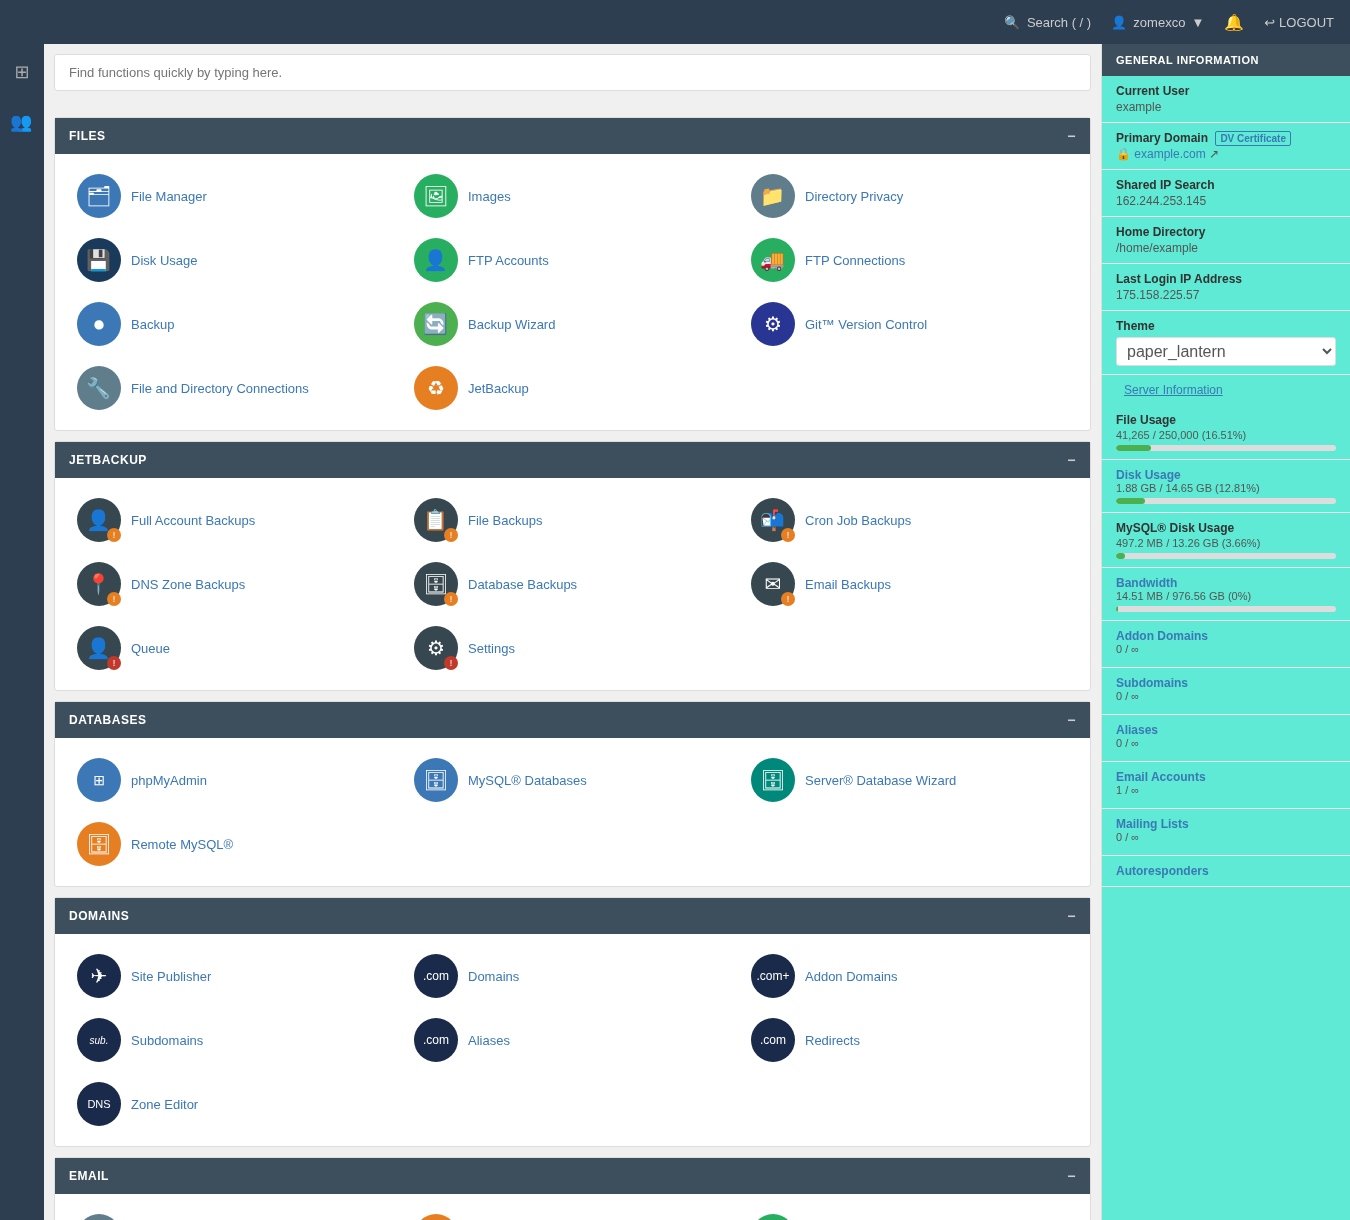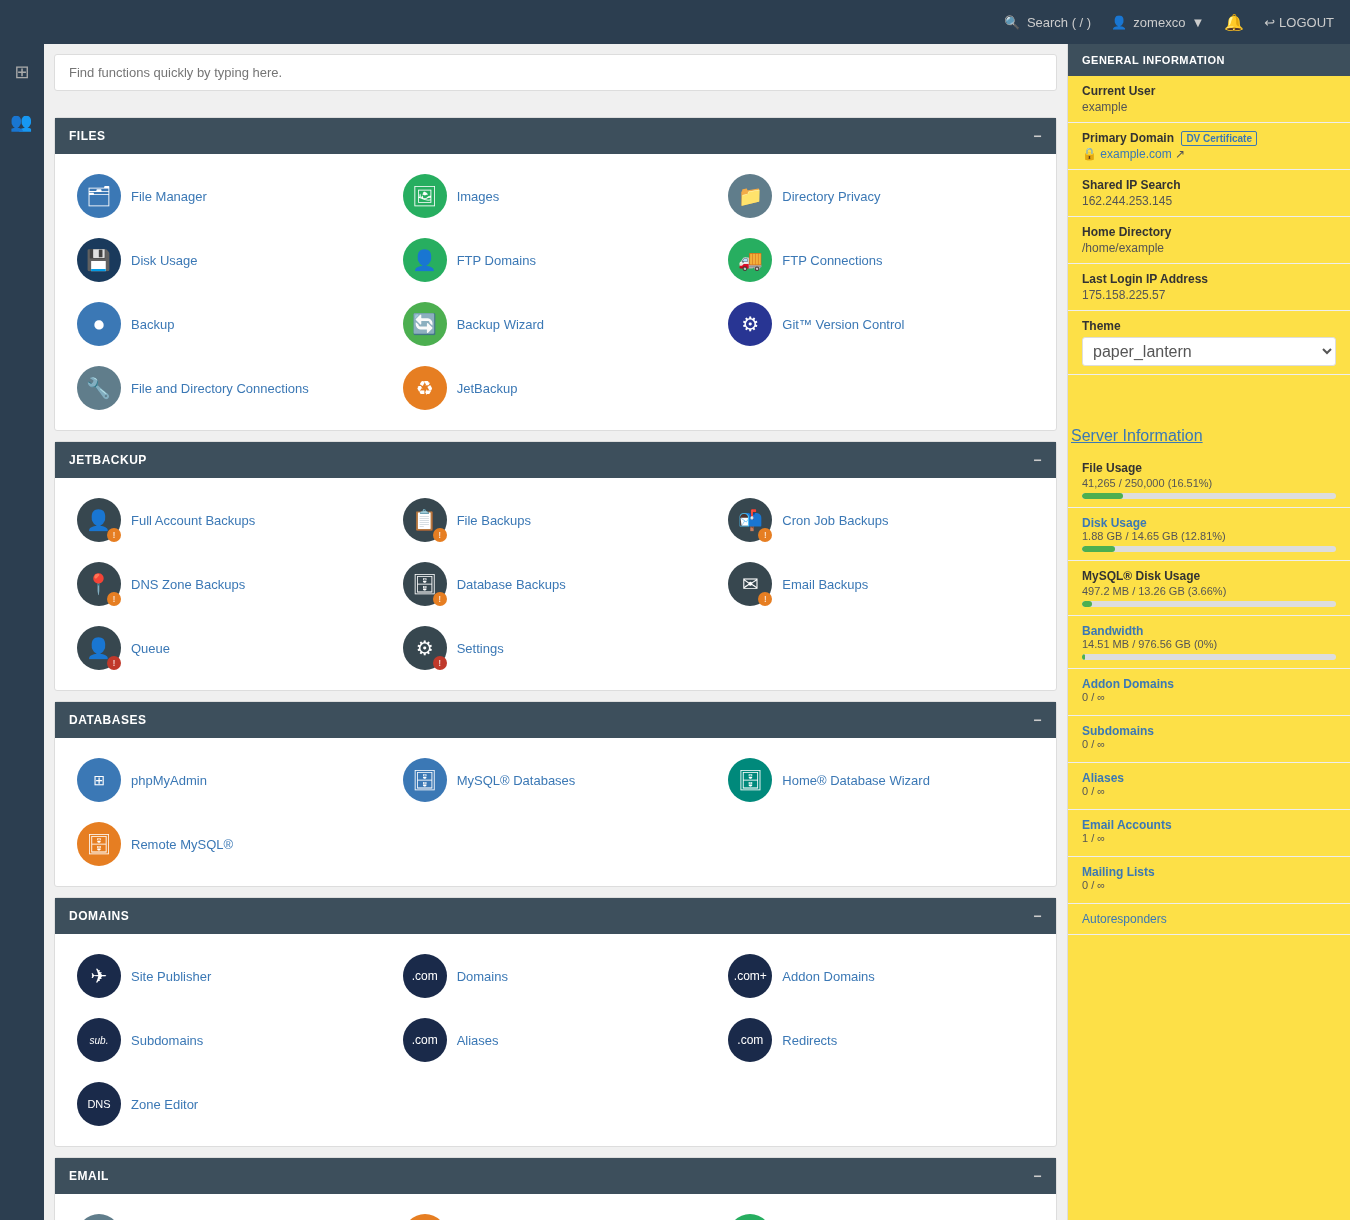--- a/index.html
+++ b/index.html
@@ -131,22 +131,22 @@
     .ic-gray { background: #607d8b; color: #fff; }
     .ic-dark { background: #37474f; color: #fff; }
     .ic-orange { background: #e67e22; color: #fff; }
     .ic-dark-blue { background: #1a3a5c; color: #fff; }
     .ic-navy { background: #1a2a4a; color: #fff; }
     .ic-cyan { background: #00897b; color: #fff; }
     .ic-indigo { background: #283593; color: #fff; }
 
     
     .right-sidebar {
-      width: 283px;
-      background: #fde047;
+      width: 249px;
+      background: #5eead4;
       border-left: 1px solid #ddd;
       overflow-y: auto;
       font-size: 12px;
     }
     .rs-section-header {
       background: #3d4f5c;
       color: #fff;
       padding: 10px 14px;
       font-size: 11px;
       font-weight: bold;
@@ -171,26 +171,25 @@
       width: 100%;
       margin-top: 4px;
       padding: 4px 6px;
       border: 1px solid #ddd;
       border-radius: 3px;
       font-size: 16px;
       color: #555;
       background: #fff;
     }
     .server-info-link {
-      padding: 8px 3px;
+      padding: 8px 22px;
       color: #3b78b5;
-      font-size: 16px;
+      font-size: 12px;
       cursor: pointer;
       display: block;
-      margin-top: 44px;
     }
 
     
     .stat-row {
       padding: 8px 14px;
       border-bottom: 1px solid #eee;
     }
     .stat-row .stat-label { font-weight: bold; font-size: 12px; color: #333; margin-bottom: 2px; }
     .stat-row .stat-value { color: #555; font-size: 11px; margin-bottom: 4px; }
     .stat-row .stat-link { color: #3b78b5; font-size: 12px; font-weight: bold; }
@@ -269,21 +268,21 @@
         <div class="item">
           <div class="icon-circle ic-gray">📁</div>
           <span class="item-label">Directory Privacy</span>
         </div>
         <div class="item">
           <div class="icon-circle ic-dark-blue">💾</div>
           <span class="item-label">Disk Usage</span>
         </div>
         <div class="item">
           <div class="icon-circle ic-teal">👤</div>
-          <span class="item-label">FTP Domains</span>
+          <span class="item-label">FTP Accounts</span>
         </div>
         <div class="item">
           <div class="icon-circle ic-teal">🚚</div>
           <span class="item-label">FTP Connections</span>
         </div>
         <div class="item">
           <div class="icon-circle ic-blue">⏺</div>
           <span class="item-label">Backup</span>
         </div>
         <div class="item">
@@ -381,21 +380,21 @@
         <div class="item">
           <div class="icon-circle ic-blue" style="font-size:14px;">⊞</div>
           <span class="item-label">phpMyAdmin</span>
         </div>
         <div class="item">
           <div class="icon-circle ic-blue">🗄</div>
           <span class="item-label">MySQL® Databases</span>
         </div>
         <div class="item">
           <div class="icon-circle ic-cyan">🗄</div>
-          <span class="item-label">Home® Database Wizard</span>
+          <span class="item-label">Server® Database Wizard</span>
         </div>
         <div class="item">
           <div class="icon-circle ic-orange">🗄</div>
           <span class="item-label">Remote MySQL®</span>
         </div>
       </div>
     </div>
 
     
     <div class="section">
@@ -554,16 +553,16 @@
       <div class="stat-link" style="cursor:pointer;color:#3b78b5;font-weight:bold;">Email Accounts</div>
       <div class="stat-value">1 / ∞</div>
     </div>
 
     <div class="stat-row">
       <div class="stat-link" style="cursor:pointer;color:#3b78b5;font-weight:bold;">Mailing Lists</div>
       <div class="stat-value">0 / ∞</div>
     </div>
 
     <div class="stat-row">
-      <div class="stat-link" style="cursor:pointer;color:#3b78b5;font-weight:normal;">Autoresponders</div>
+      <div class="stat-link" style="cursor:pointer;color:#3b78b5;font-weight:bold;">Autoresponders</div>
     </div>
   </div>
 </div>
 
 </body></html>

